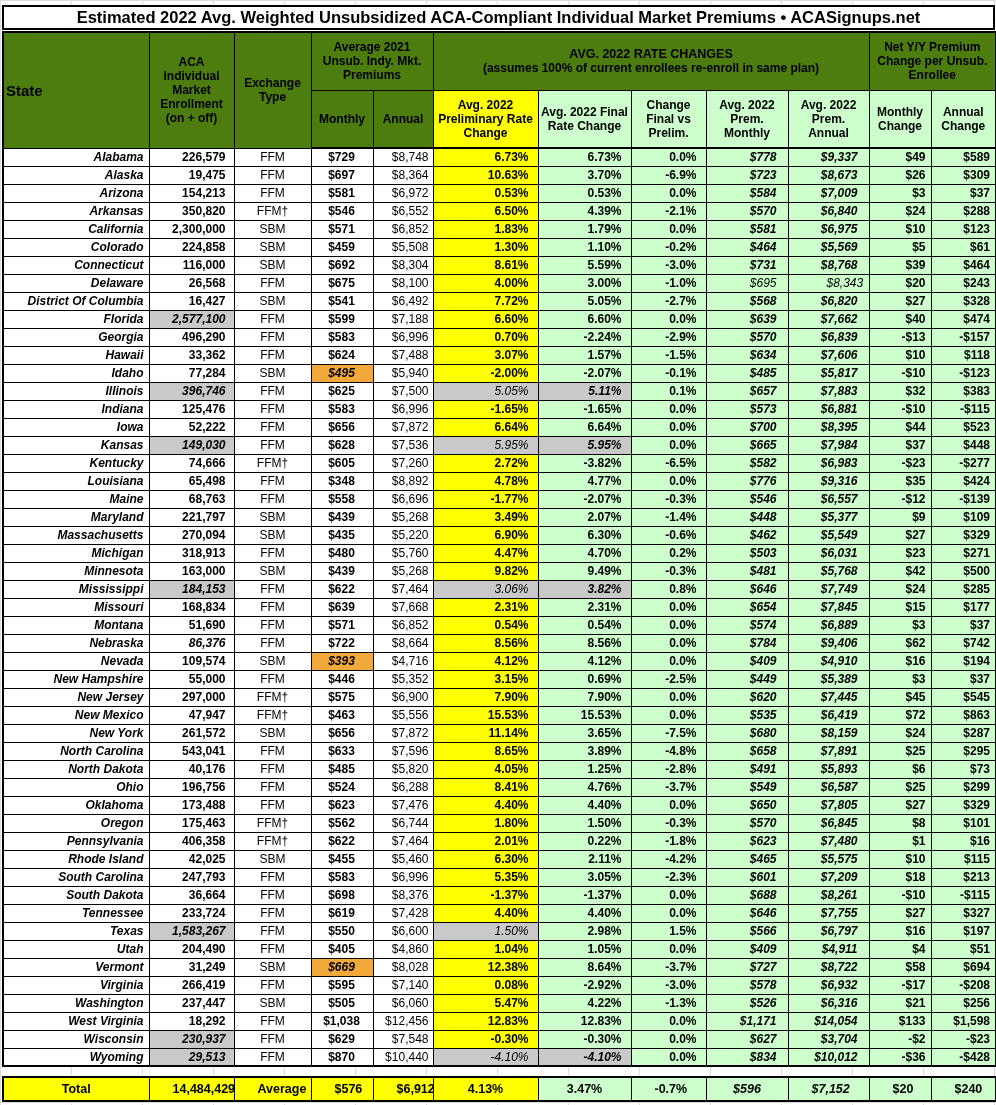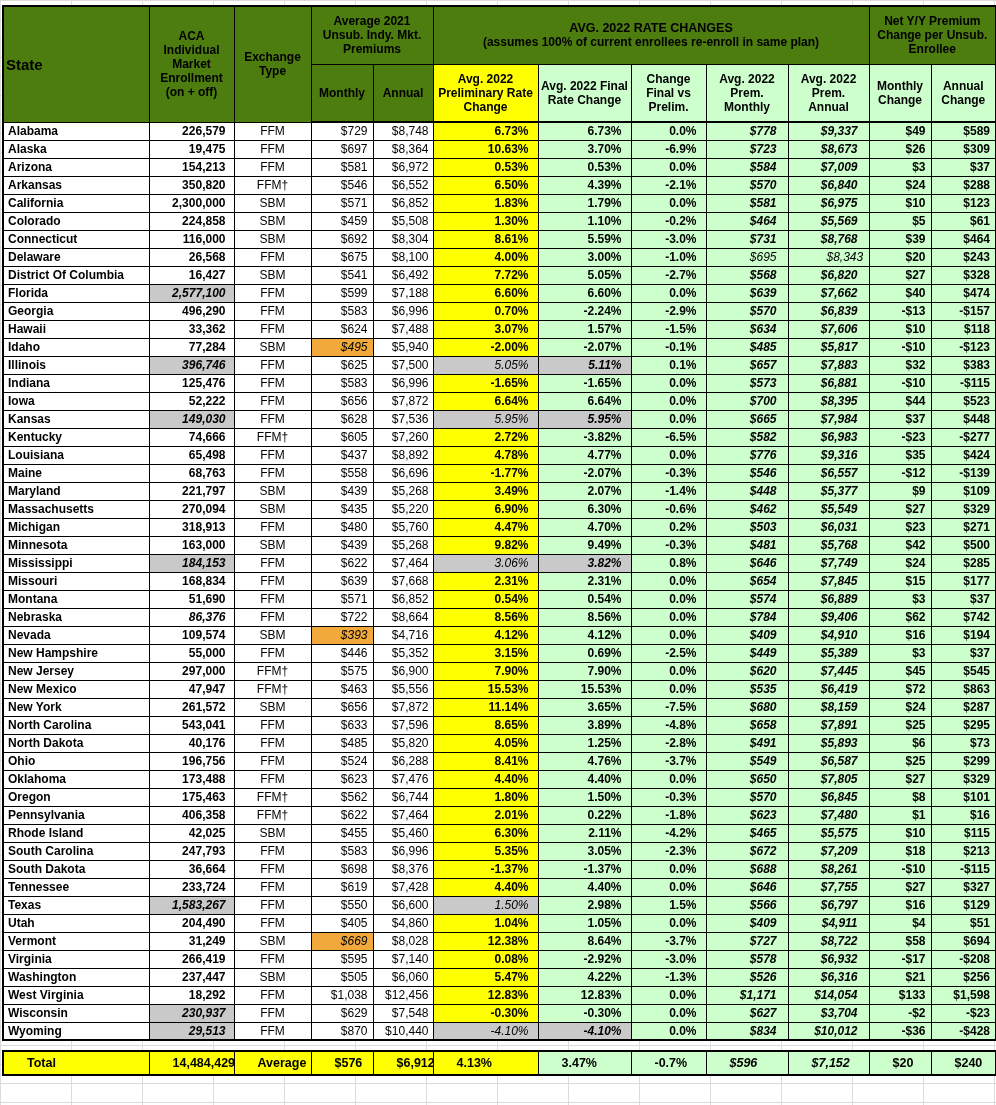--- a/index.html
+++ b/index.html
@@ -39,55 +39,56 @@
   thead th{font-size:12px;font-weight:bold;text-align:center;vertical-align:middle;padding:1px 2px;background:#4d7c0f;}
   tr.h1 th{height:58px;}
   tr.h2 th{height:58px;border-bottom:2px solid var(--border);}
   .th-state{font-size:15px;text-align:left;vertical-align:middle;}
   .th-rategroup .rg1{display:block;font-size:12.5px;}
   .th-rategroup .rg2{display:block;font-size:12px;}
   .th-prelim{background:var(--yellow);}
   .th-final,.th-chg,.th-premm,.th-prema,.th-mchg,.th-achg{background:var(--green);}
   
   tbody td{height:18px;line-height:16px;font-size:12px;padding:0 4px;vertical-align:middle;}
-  .col-state{font-weight:bold;text-align:left;padding-right:5px;}
+  .col-state{font-weight:bold;text-align:right;padding-right:5px;font-style:italic;}
   .col-enrollment{font-weight:bold;text-align:right;padding-right:8px;}
   .col-exchange{text-align:center;}
-  .col-m2021{font-weight:normal;text-align:right;padding-right:5px;}
+  .col-m2021{font-weight:bold;text-align:center;padding-right:5px;}
   .col-a2021{text-align:right;}
   .col-prelim{font-weight:bold;text-align:right;background:var(--yellow);padding-right:9px;}
   .col-final{font-weight:bold;text-align:right;background:var(--green);padding-right:9px;}
   .col-change{font-weight:bold;text-align:right;background:var(--green);padding-right:9px;}
   .col-prem_m,.col-prem_a{font-weight:bold;font-style:italic;text-align:right;background:var(--green);padding-right:11px;}
   .col-chg_m,.col-chg_a{font-weight:bold;text-align:right;background:var(--green);padding-right:5px;}
   
   .cell-gray{background:var(--gray) !important;}
   .cell-italic{font-style:italic;}
   .cell-orange{background:var(--orange) !important;font-style:italic;}
   .cell-prelim-gray{font-style:italic;font-weight:normal;}
   .cell-light{font-weight:normal;padding-left:38px;}
   
   .gap{height:9px;}
-  .total-table td{height:24px;line-height:22px;font-size:12.5px;font-weight:bold;text-align:left;padding:0 23px;}
+  .total-table td{height:24px;line-height:22px;font-size:12.5px;font-weight:bold;text-align:center;padding:0 23px;}
   .t-state{background:var(--yellow);padding-right:5px;}
   .t-enrollment{background:var(--yellow);padding-right:8px;}
   .t-exchange{background:var(--yellow);text-align:center;}
   .t-m2021{background:var(--yellow);}
   .t-a2021{background:var(--yellow);}
   .t-prelim{background:var(--yellow);padding-right:9px;}
   .t-final{background:var(--green);padding-right:9px;}
   .t-change{background:var(--green);padding-right:9px;margin-top:20px;}
   .t-prem_m,.t-prem_a{background:var(--green);font-style:italic;padding-right:11px;}
   .t-chg_m,.t-chg_a{background:var(--green);}
 </style>
 </head>
 <body>
 
 <div class="sheet">
 
+  <div class="title-bar">Estimated 2022 Avg. Weighted Unsubsidized ACA-Compliant Individual Market Premiums • ACASignups.net</div>
 
   <table class="main">
     <colgroup>
       <col class="c-state">
         <col class="c-enrollment">
         <col class="c-exchange">
       <col class="c-m2021">
         <col class="c-a2021">
         <col class="c-prelim">
       <col class="c-final">
@@ -371,21 +372,21 @@
           <td class="col-change">-6.5%</td>
           <td class="col-prem_m">$582</td>
           <td class="col-prem_a">$6,983</td>
           <td class="col-chg_m">-$23</td>
           <td class="col-chg_a">-$277</td>
         </tr>
         <tr>
           <td class="col-state">Louisiana</td>
           <td class="col-enrollment">65,498</td>
           <td class="col-exchange">FFM</td>
-          <td class="col-m2021">$437</td>
+          <td class="col-m2021">$348</td>
           <td class="col-a2021">$8,892</td>
           <td class="col-prelim">4.78%</td>
           <td class="col-final">4.77%</td>
           <td class="col-change">0.0%</td>
           <td class="col-prem_m">$776</td>
           <td class="col-prem_a">$9,316</td>
           <td class="col-chg_m">$35</td>
           <td class="col-chg_a">$424</td>
         </tr>
         <tr>
@@ -684,21 +685,21 @@
         </tr>
         <tr>
           <td class="col-state">South Carolina</td>
           <td class="col-enrollment">247,793</td>
           <td class="col-exchange">FFM</td>
           <td class="col-m2021">$583</td>
           <td class="col-a2021">$6,996</td>
           <td class="col-prelim">5.35%</td>
           <td class="col-final">3.05%</td>
           <td class="col-change">-2.3%</td>
-          <td class="col-prem_m">$672</td>
+          <td class="col-prem_m">$601</td>
           <td class="col-prem_a">$7,209</td>
           <td class="col-chg_m">$18</td>
           <td class="col-chg_a">$213</td>
         </tr>
         <tr>
           <td class="col-state">South Dakota</td>
           <td class="col-enrollment">36,664</td>
           <td class="col-exchange">FFM</td>
           <td class="col-m2021">$698</td>
           <td class="col-a2021">$8,376</td>
@@ -729,21 +730,21 @@
           <td class="col-enrollment cell-gray cell-italic">1,583,267</td>
           <td class="col-exchange">FFM</td>
           <td class="col-m2021">$550</td>
           <td class="col-a2021">$6,600</td>
           <td class="col-prelim cell-gray cell-prelim-gray">1.50%</td>
           <td class="col-final">2.98%</td>
           <td class="col-change">1.5%</td>
           <td class="col-prem_m">$566</td>
           <td class="col-prem_a">$6,797</td>
           <td class="col-chg_m">$16</td>
-          <td class="col-chg_a">$129</td>
+          <td class="col-chg_a">$197</td>
         </tr>
         <tr>
           <td class="col-state">Utah</td>
           <td class="col-enrollment">204,490</td>
           <td class="col-exchange">FFM</td>
           <td class="col-m2021">$405</td>
           <td class="col-a2021">$4,860</td>
           <td class="col-prelim">1.04%</td>
           <td class="col-final">1.05%</td>
           <td class="col-change">0.0%</td>

